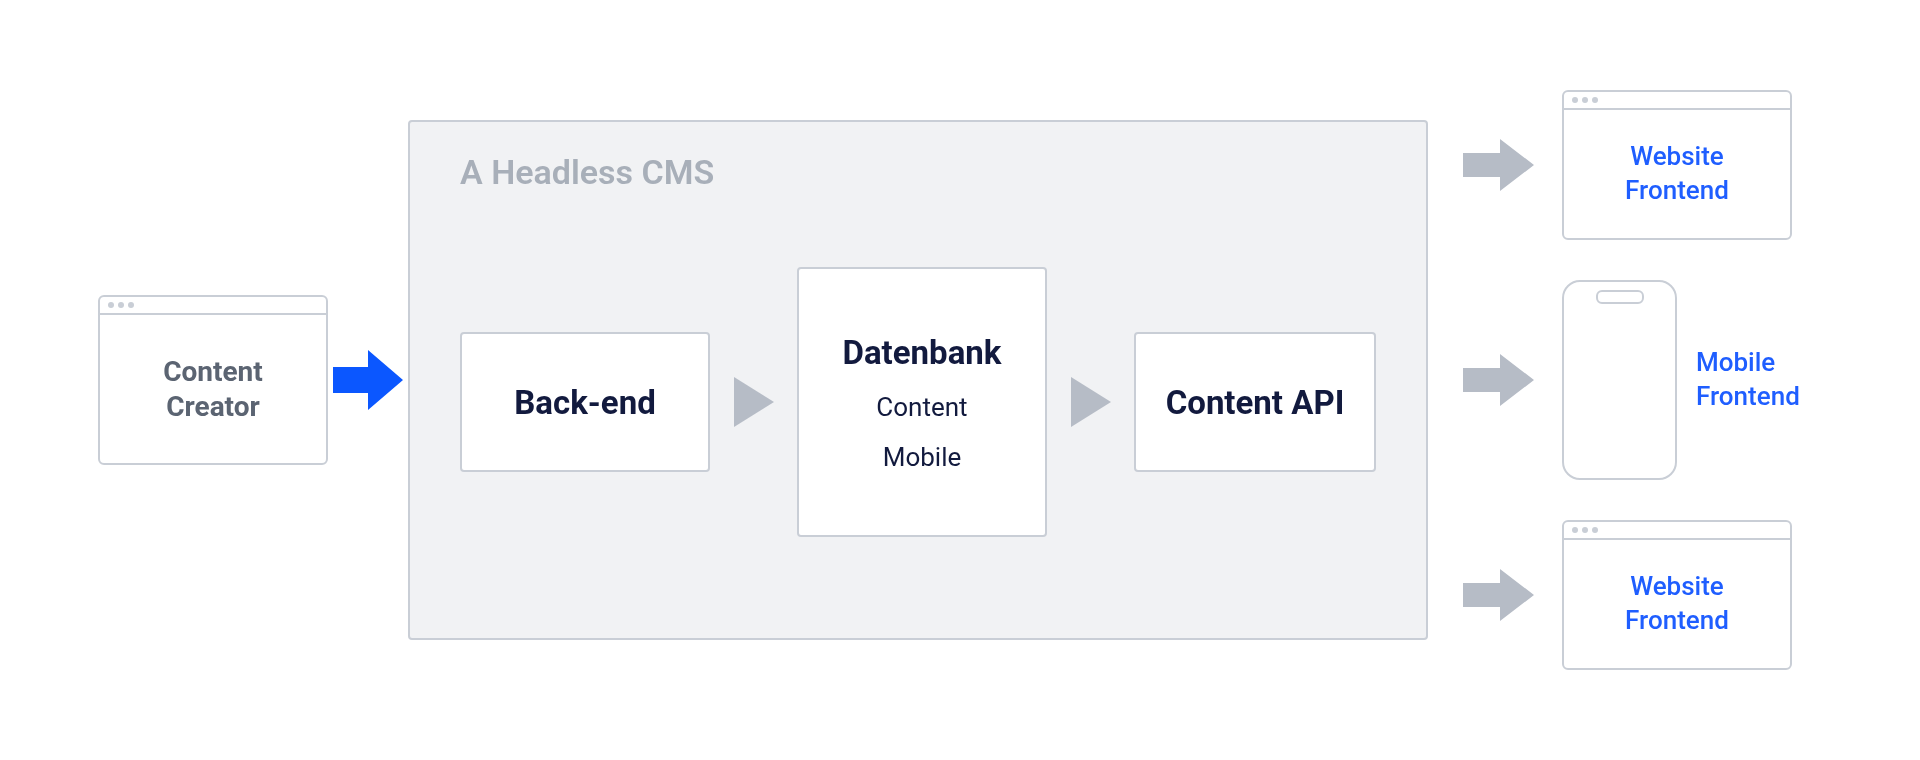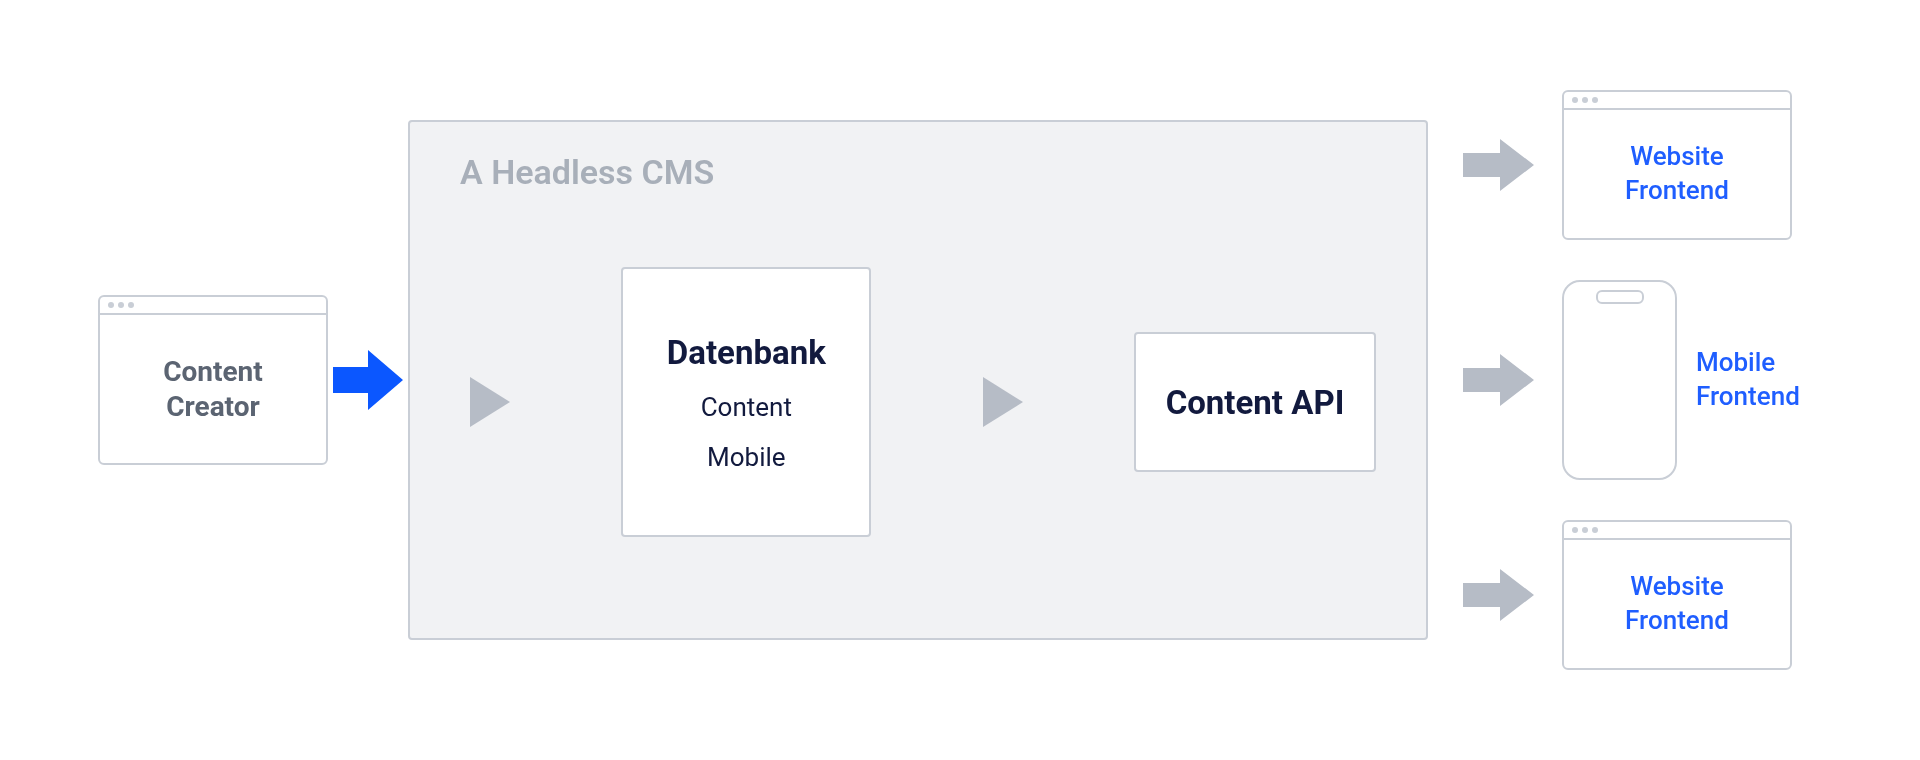--- a/index.html
+++ b/index.html
@@ -202,20 +202,23 @@
 
     <div class="arrow gap-arrow">
       <svg width="80" height="70" viewBox="0 0 80 70">
         <path d="M5 22 L40 22 L40 5 L75 35 L40 65 L40 48 L5 48 Z" fill="#0b57ff"></path>
       </svg>
     </div>
 
     <div class="cms-container">
       <div class="cms-title">A Headless CMS</div>
       <div class="cms-inner">
+        <div class="box box-backend">
+          <div class="box-title">Back-end</div>
+        </div>
 
         <div class="arrow gap-arrow-sm">
           <svg width="50" height="60" viewBox="0 0 50 60">
             <path d="M5 5 L45 30 L5 55 Z" fill="#b6bcc6"></path>
           </svg>
         </div>
 
         <div class="box box-db">
           <div class="box-title">Datenbank</div>
           <div class="box-sub">Content</div>

